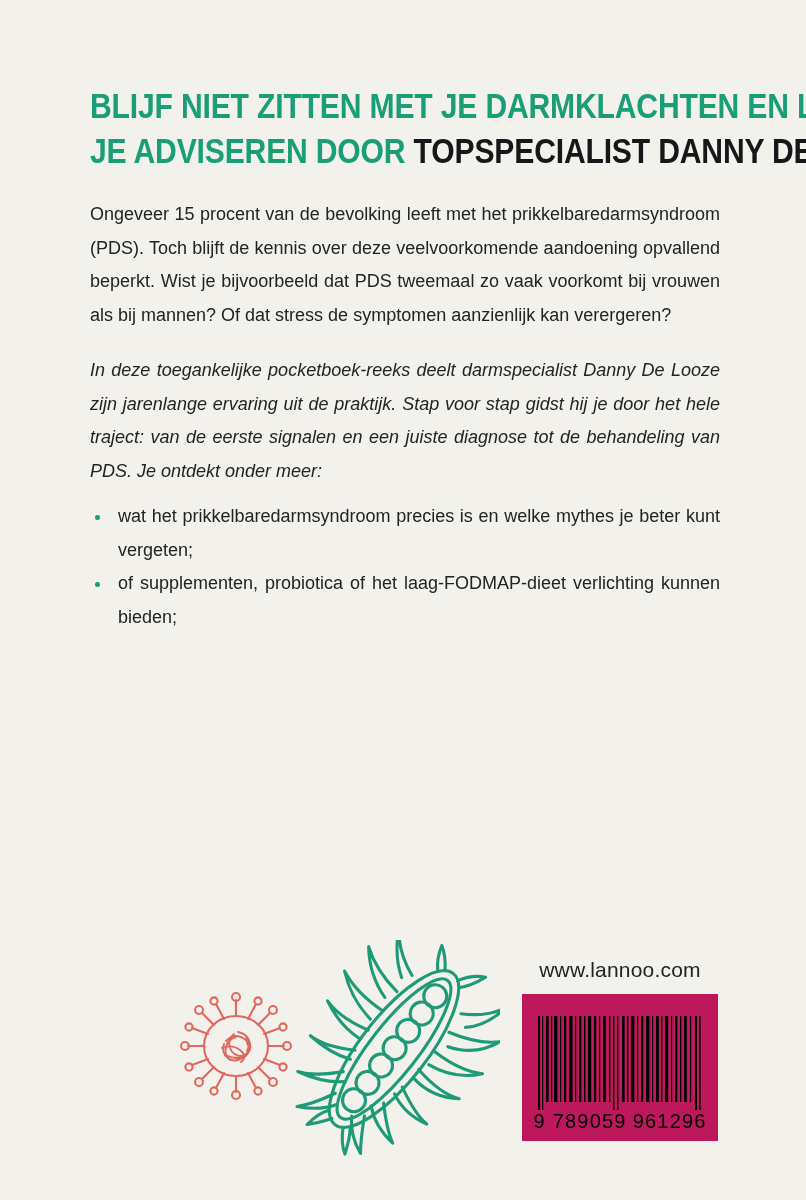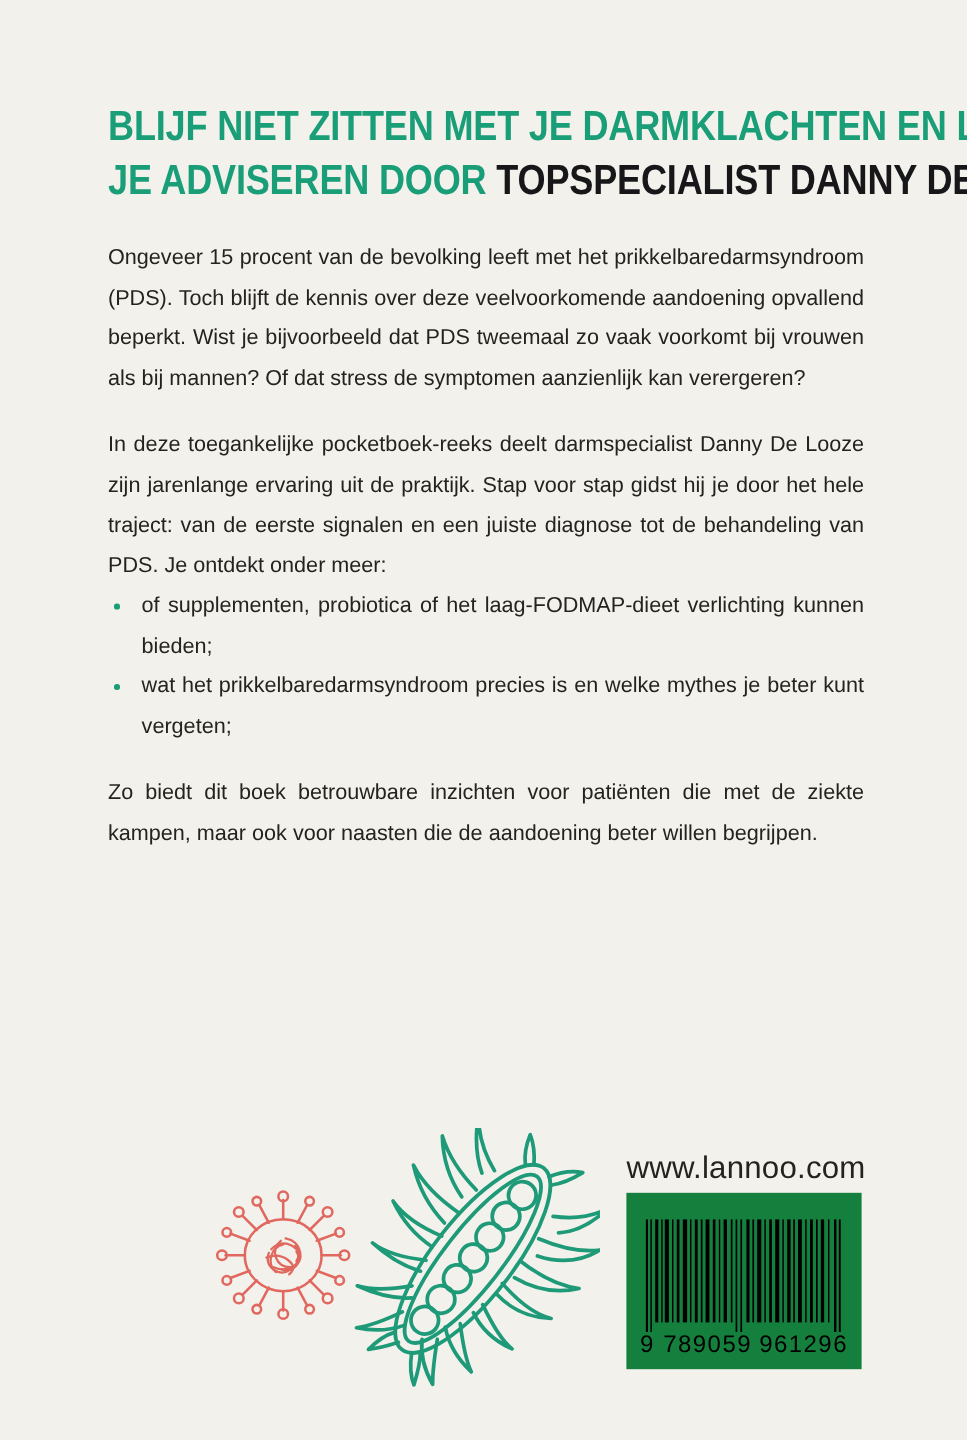--- a/index.html
+++ b/index.html
@@ -98,32 +98,32 @@
     height: 218px;
   }
 
   
   .pub-url {
     position: absolute;
     left: 522px;
     top: 958px;
     width: 196px;
     text-align: center;
-    font-size: 26px;
+    font-size: 21px;
     font-weight: 300;
     color: #23231f;
     letter-spacing: 0.2px;
   }
   .barcode-box {
     position: absolute;
     left: 522px;
     top: 994px;
     width: 196px;
     height: 147px;
-    background: #15803d;
+    background: #be185d;
   }
   .barcode-bars {
     position: absolute;
     left: 16px;
     top: 22px;
     width: 164px;
     height: 94px;
   }
   .barcode-digits {
     position: absolute;
@@ -150,28 +150,27 @@
     </span>
     <span class="headline-line">
       <span class="hl-teal">JE ADVISEREN DOOR </span><span class="hl-black">TOPSPECIALIST DANNY DE LOOZE</span>
     </span>
   </div>
 
   <div class="body-col">
 
     <p class="para para-intro">Ongeveer 15 procent van de bevolking leeft met het prikkelbaredarmsyndroom (PDS). Toch blijft de kennis over deze veelvoorkomende aandoening opvallend beperkt. Wist je bijvoorbeeld dat PDS tweemaal zo vaak voorkomt bij vrouwen als bij mannen? Of dat stress de symptomen aanzienlijk kan verergeren?</p>
 
-    <p class="para" style="margin-bottom:0;">In deze toegankelijke pocketboek-reeks deelt darmspecialist Danny De Looze zijn jarenlange ervaring uit de praktijk. Stap voor stap gidst hij je door het hele traject: van de eerste signalen en een juiste diagnose tot de behandeling van PDS. Je ontdekt onder meer:</p>
+    <p class="para" style="margin-bottom:12px;font-style:italic;">In deze toegankelijke pocketboek-reeks deelt darmspecialist Danny De Looze zijn jarenlange ervaring uit de praktijk. Stap voor stap gidst hij je door het hele traject: van de eerste signalen en een juiste diagnose tot de behandeling van PDS. Je ontdekt onder meer:</p>
 
     <ul class="bullets">
+      <li>wat het prikkelbaredarmsyndroom precies is en welke mythes je beter kunt vergeten;</li>
       <li>of supplementen, probiotica of het laag-FODMAP-dieet verlichting kunnen bieden;</li>
-      <li>wat het prikkelbaredarmsyndroom precies is en welke mythes je beter kunt vergeten;</li>
     </ul>
 
-    <p class="para last-of-block">Zo biedt dit boek betrouwbare inzichten voor patiënten die met de ziekte kampen, maar ook voor naasten die de aandoening beter willen begrijpen.</p>
   </div>
 
   <div class="illustration-virus">
     <svg viewBox="0 0 120 120" width="120" height="120" fill="none" stroke="#e0685e" stroke-width="2.1" stroke-linecap="round" stroke-linejoin="round">
 
       <ellipse cx="60" cy="60" rx="32" ry="30"></ellipse>
 
       <g>
         <line x1="60" y1="30" x2="60" y2="14"></line>
           <circle cx="60" cy="11" r="4"></circle>

